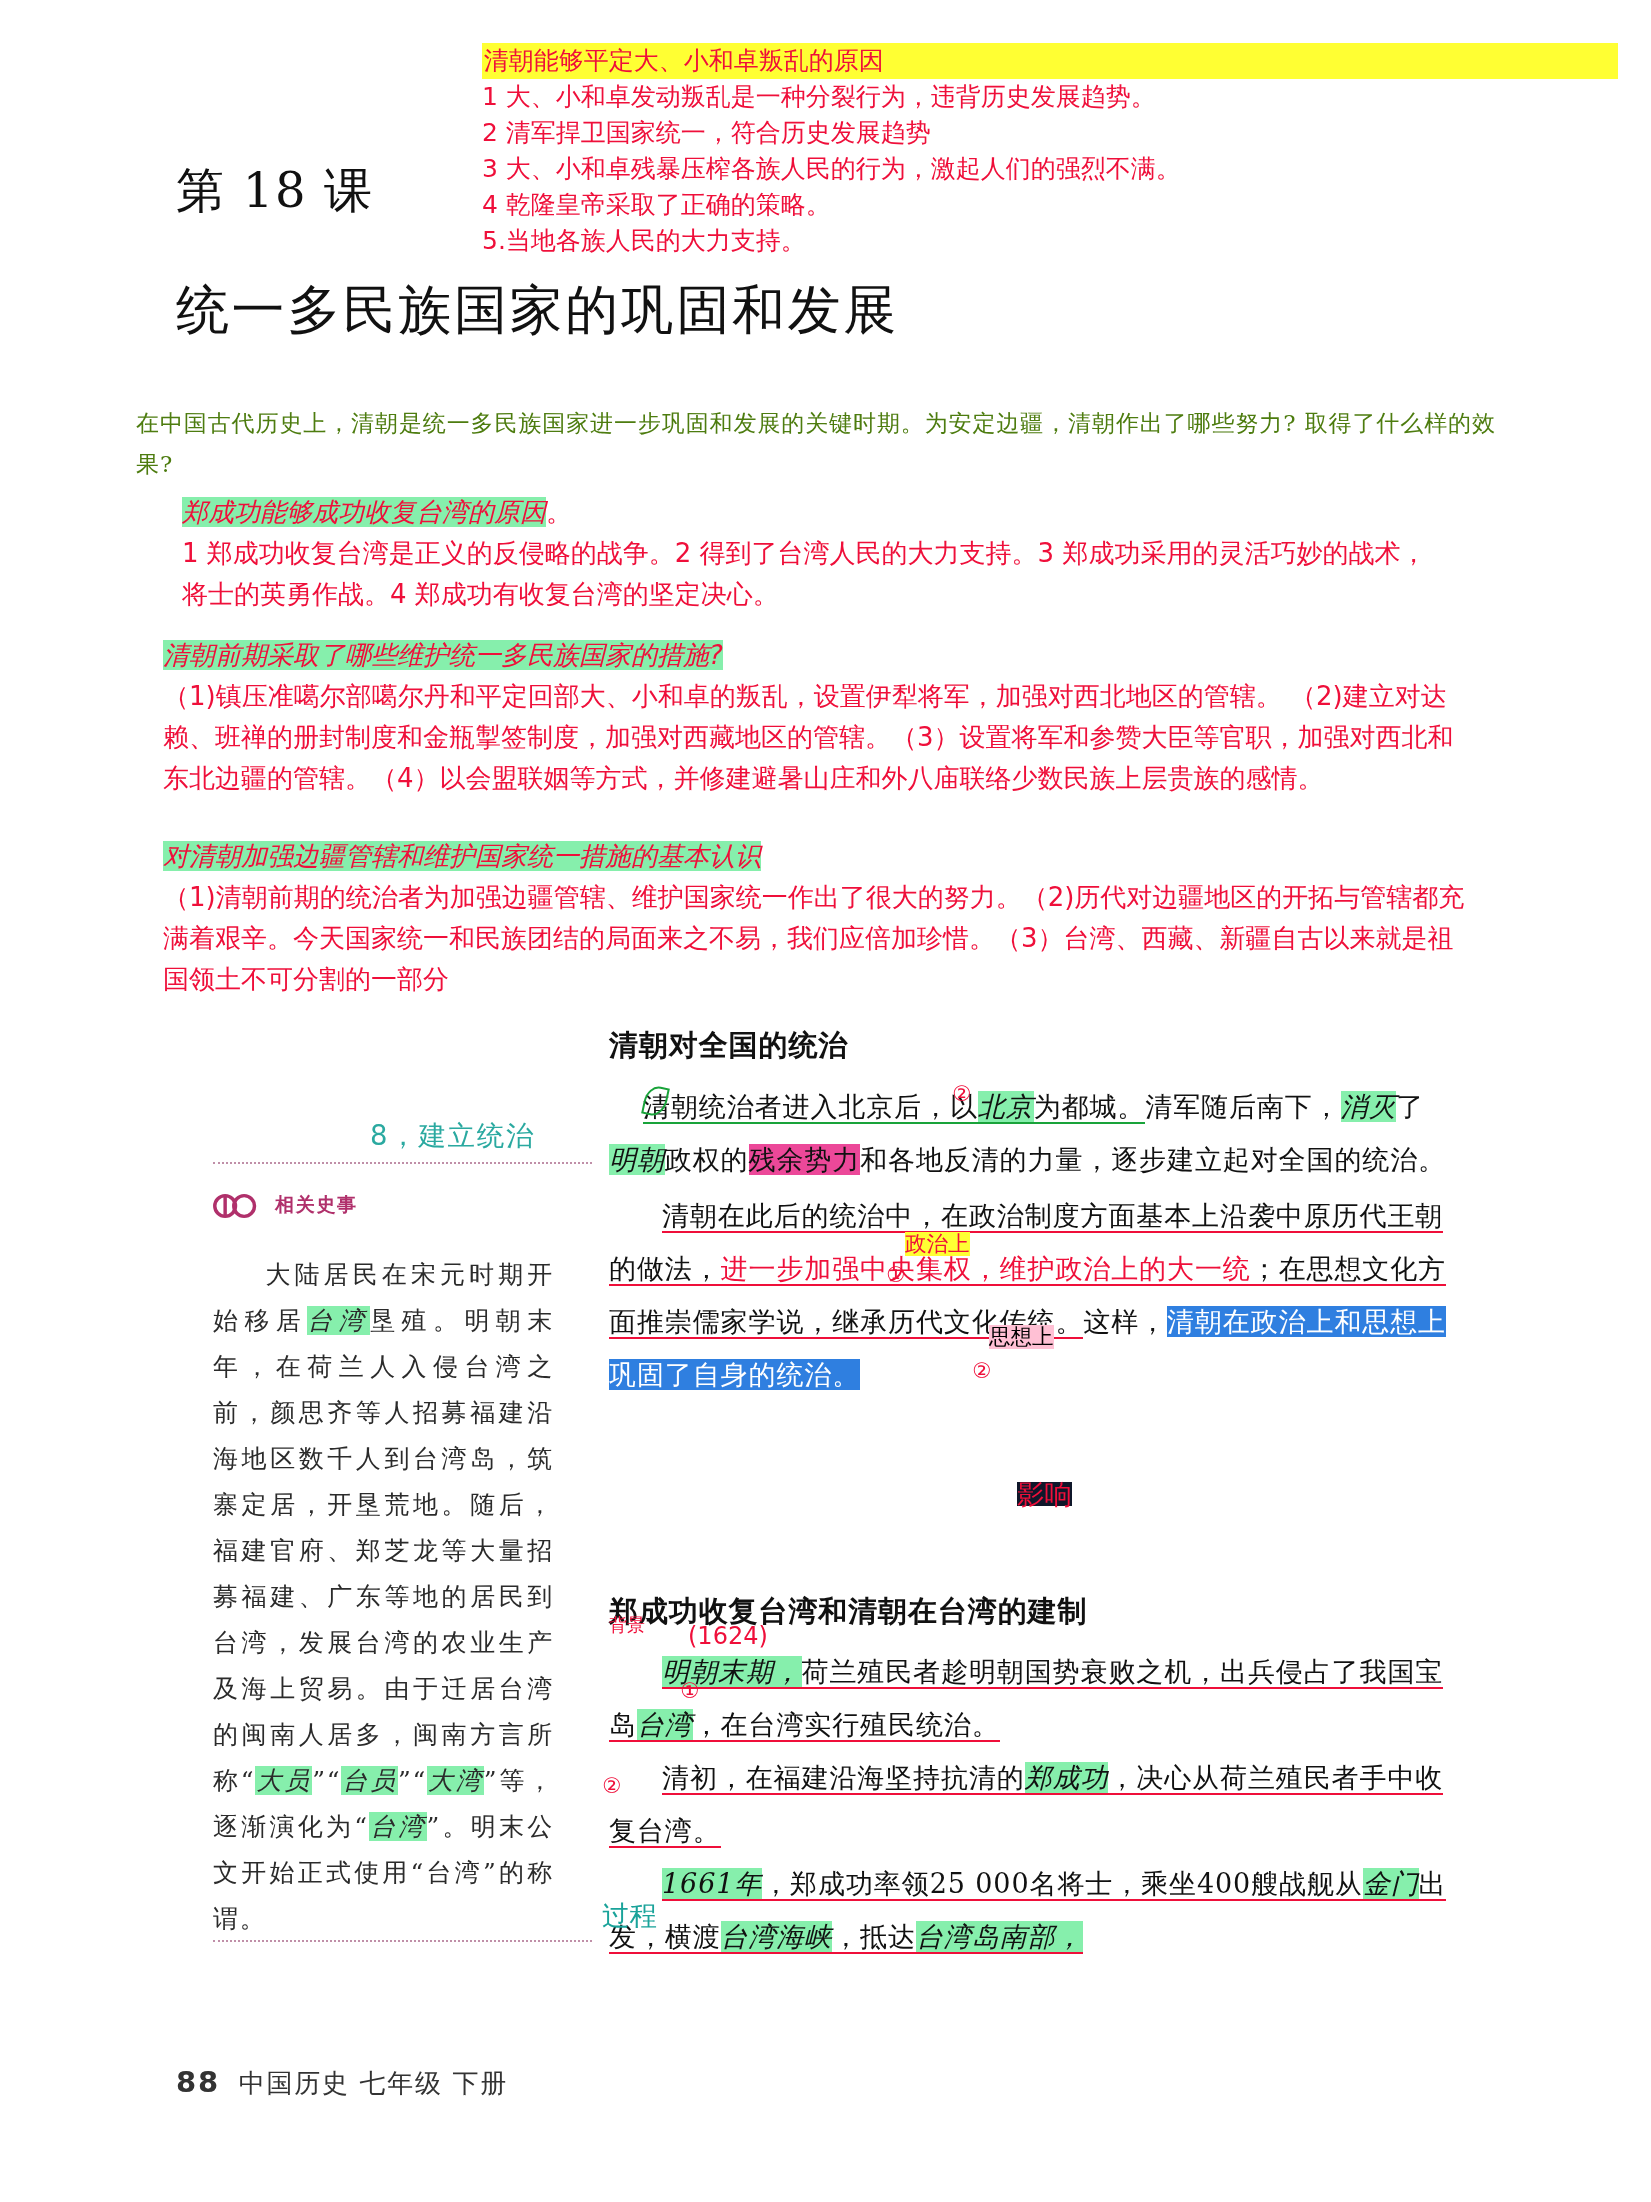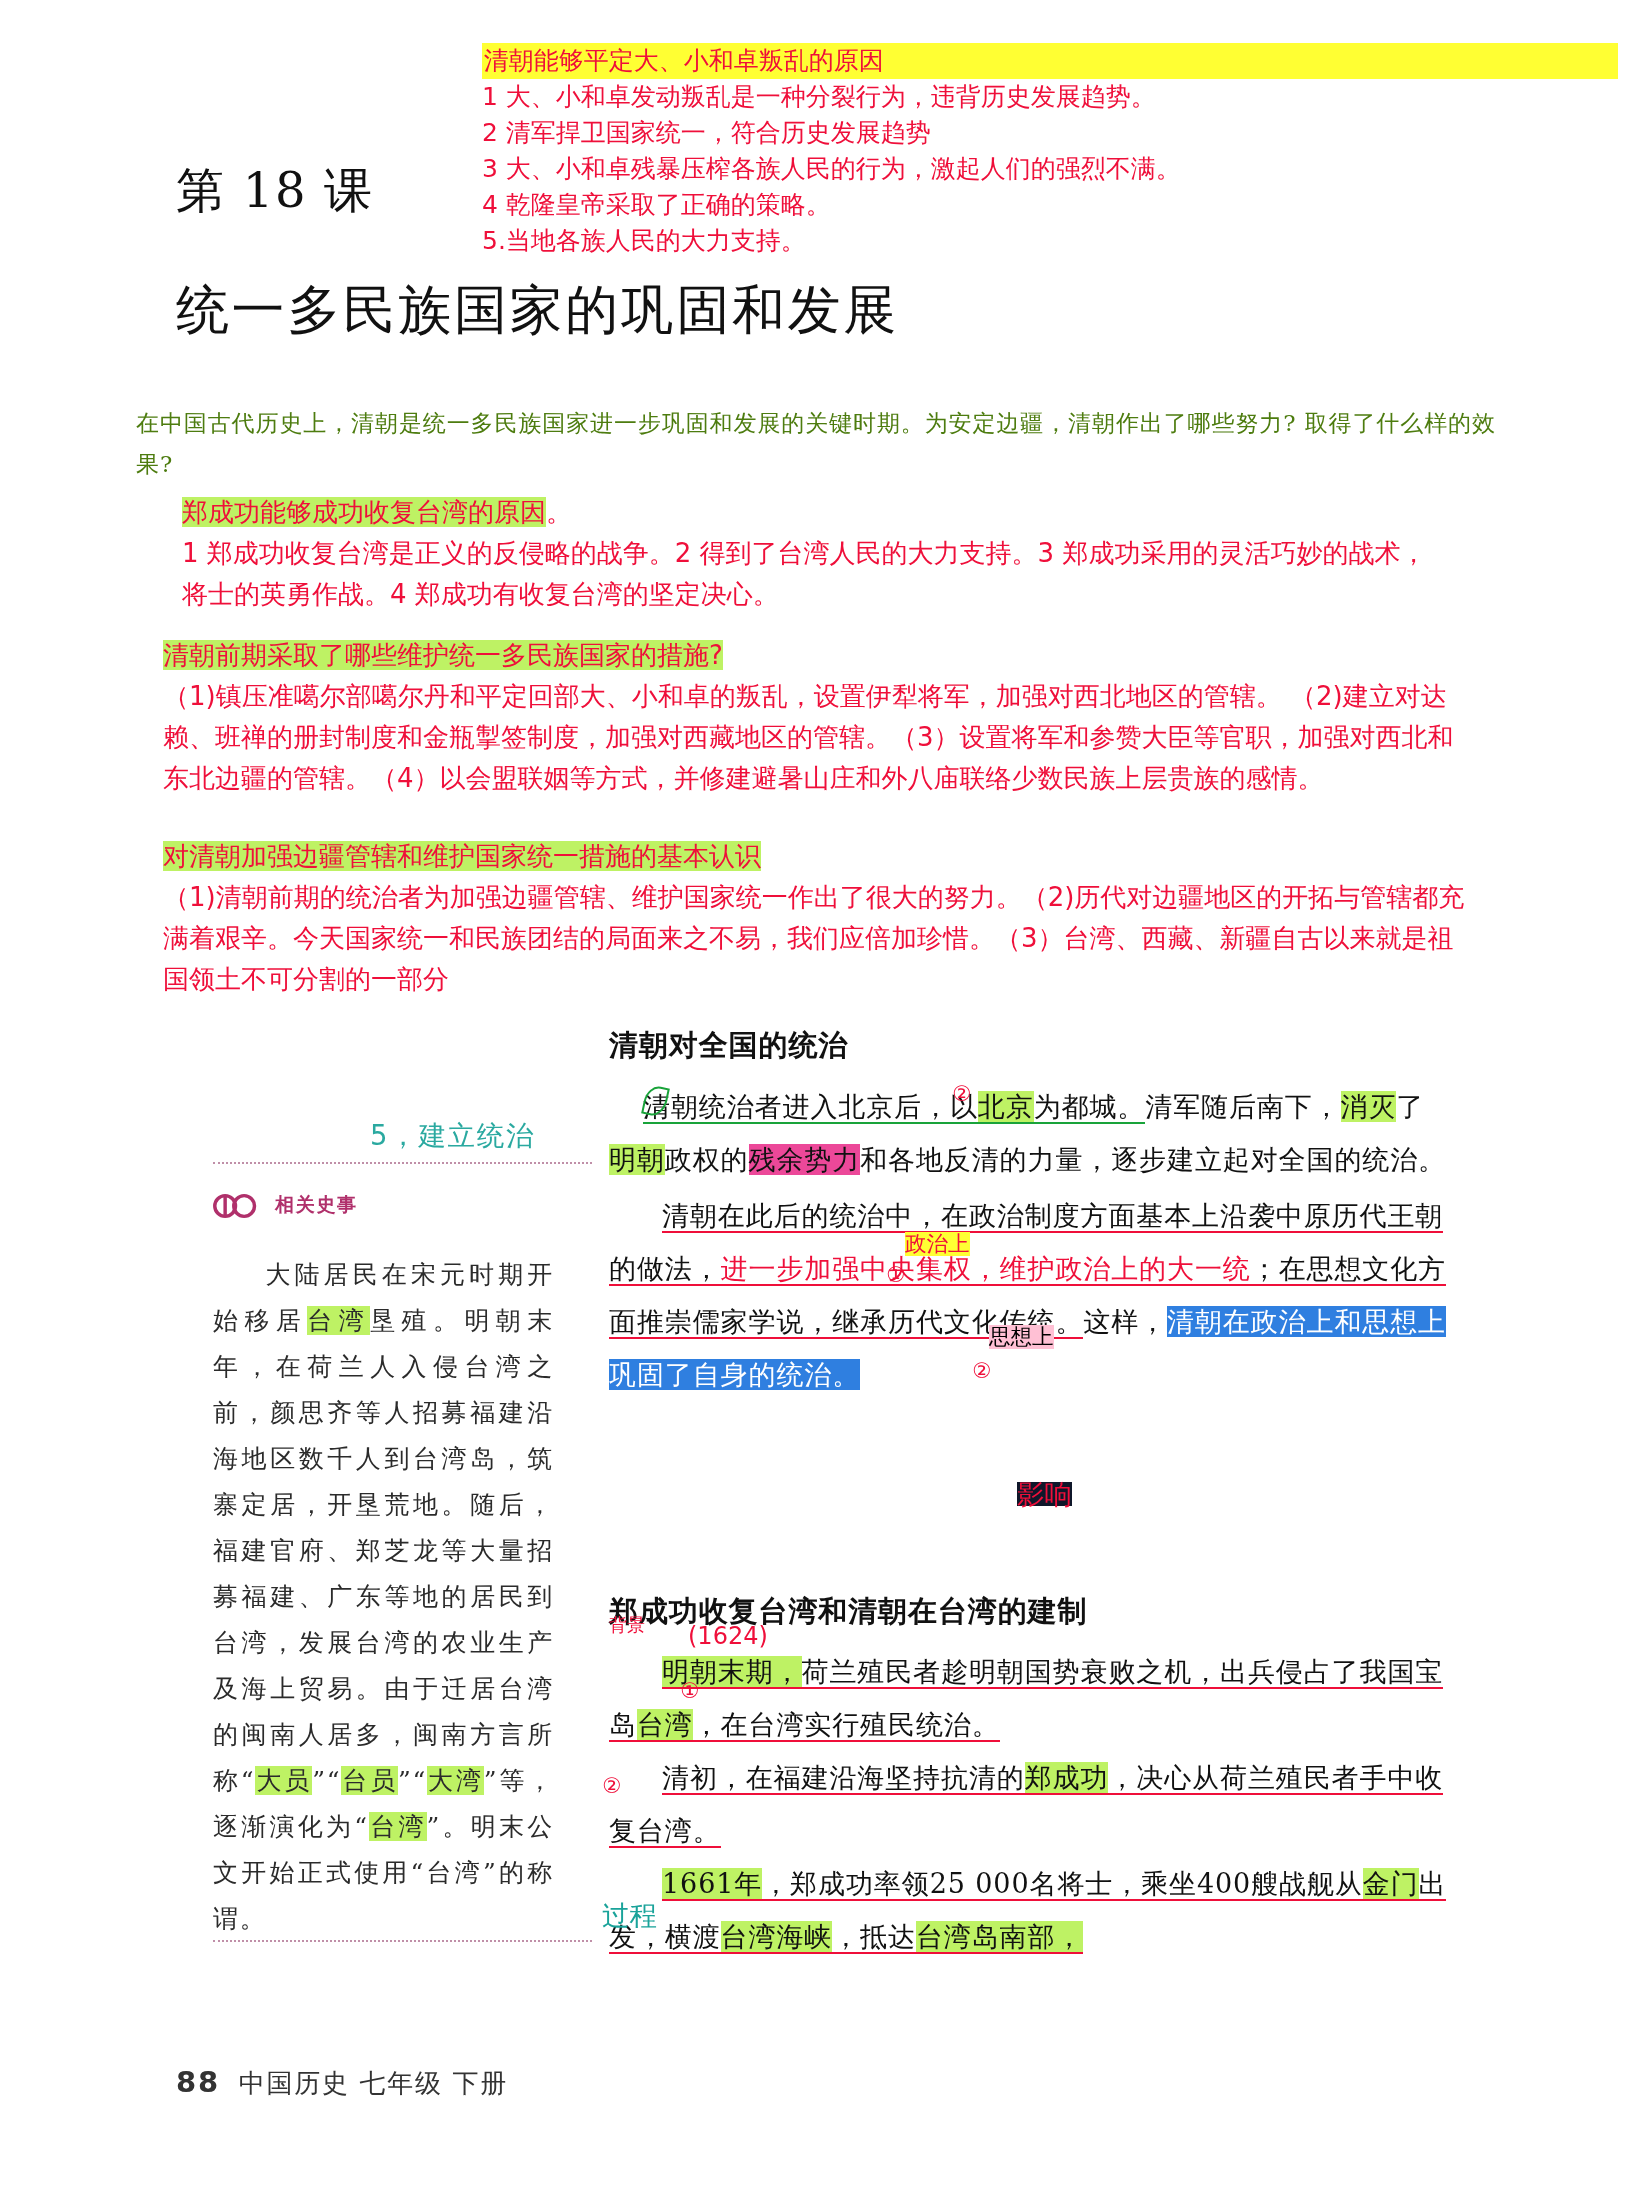--- a/index.html
+++ b/index.html
@@ -18,21 +18,21 @@
   .page {
     position: absolute;
     left: 0; top: 0;
     width: 1527px;
     height: 2203px;
   }
 
   
   .abs { position: absolute; }
   .redink { color: #ef0f3a; font-family: "DejaVu Sans", sans-serif; }
-  .hl-yellow { background: #bef264; }
+  .hl-yellow { background: #86efac; font-style: italic; }
   .hl-blue   { background: #2f7fe0; color:#fff; }
   .hl-pink   { background: #ec4899; margin-top: 20px; }
   .ul-red    { border-bottom: 2.6px solid #ef0f3a; }
   .ul-green  { border-bottom: 2.6px solid #19a33a; }
 
   
   #title-lesson {
     left: 176px; top: 159px;
     font-size: 48px;
     letter-spacing: 1.7px;
@@ -207,21 +207,21 @@
   <div class="abs note-block" id="note-qingchao">
     <div><span class="hl-yellow">清朝前期采取了哪些维护统一多民族国家的措施?</span></div>
     <div>（1)镇压准噶尔部噶尔丹和平定回部大、小和卓的叛乱，设置伊犁将军，加强对西北地区的管辖。 （2)建立对达赖、班禅的册封制度和金瓶掣签制度，加强对西藏地区的管辖。（3）设置将军和参赞大臣等官职，加强对西北和东北边疆的管辖。（4）以会盟联姻等方式，并修建避暑山庄和外八庙联络少数民族上层贵族的感情。</div>
   </div>
 
   <div class="abs note-block" id="note-renshi">
     <div><span class="hl-yellow">对清朝加强边疆管辖和维护国家统一措施的基本认识</span></div>
     <div>（1)清朝前期的统治者为加强边疆管辖、维护国家统一作出了很大的努力。（2)历代对边疆地区的开拓与管辖都充满着艰辛。今天国家统一和民族团结的局面来之不易，我们应倍加珍惜。（3）台湾、西藏、新疆自古以来就是祖国领土不可分割的一部分</div>
   </div>
 
-  <div class="abs" id="side-label">5，建立统治</div>
+  <div class="abs" id="side-label">8，建立统治</div>
   <div class="abs dotline" id="dot-top"></div>
 
   <div class="abs" id="side-icon">
     <svg width="45" height="38" viewBox="0 0 52 44">
       <circle cx="14" cy="22" r="12" fill="none" stroke="#b0306b" stroke-width="4"></circle>
       <circle cx="36" cy="22" r="12" fill="none" stroke="#b0306b" stroke-width="4"></circle>
       <path d="M14 10 L14 34" stroke="#b0306b" stroke-width="4" fill="none"></path>
     </svg>
   </div>
   <div class="abs" id="side-card-title" style="left:275px;">相关史事</div>

